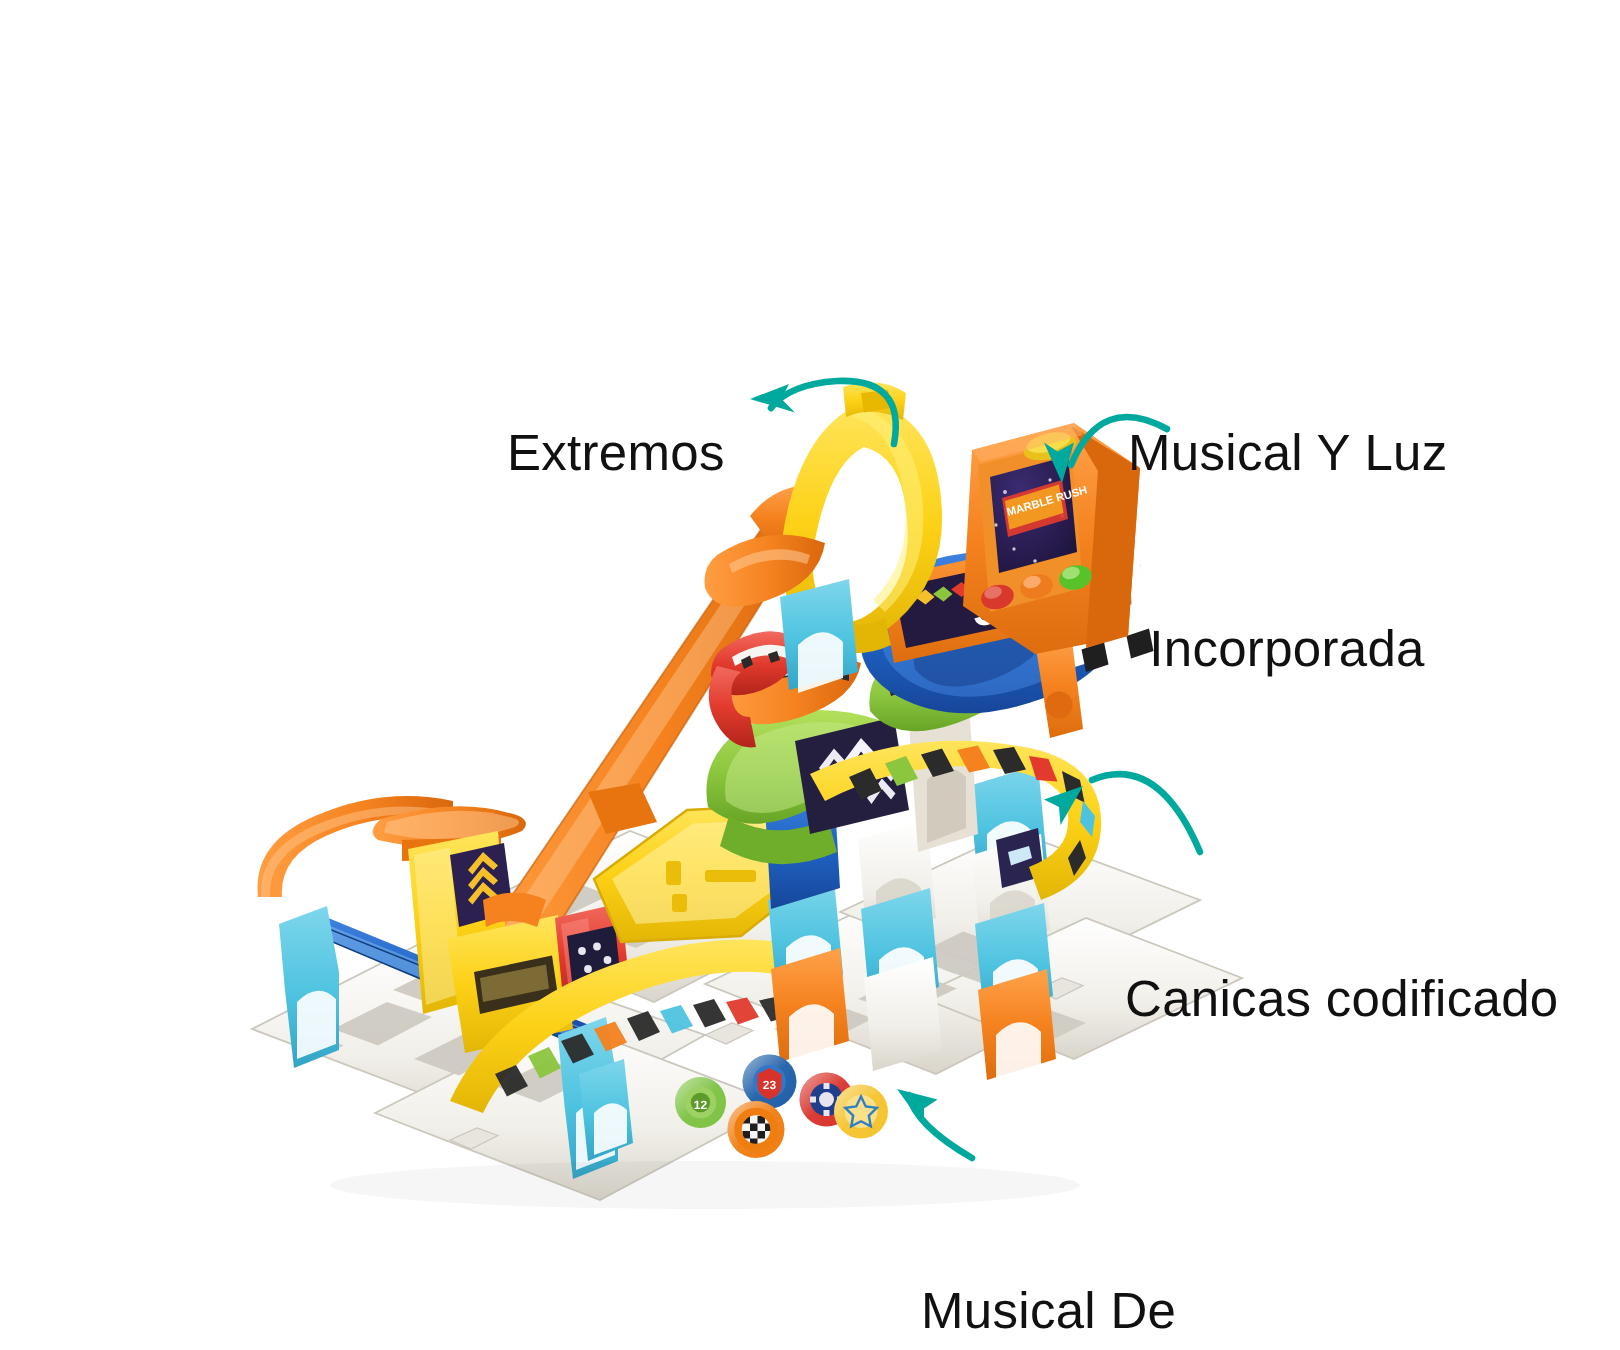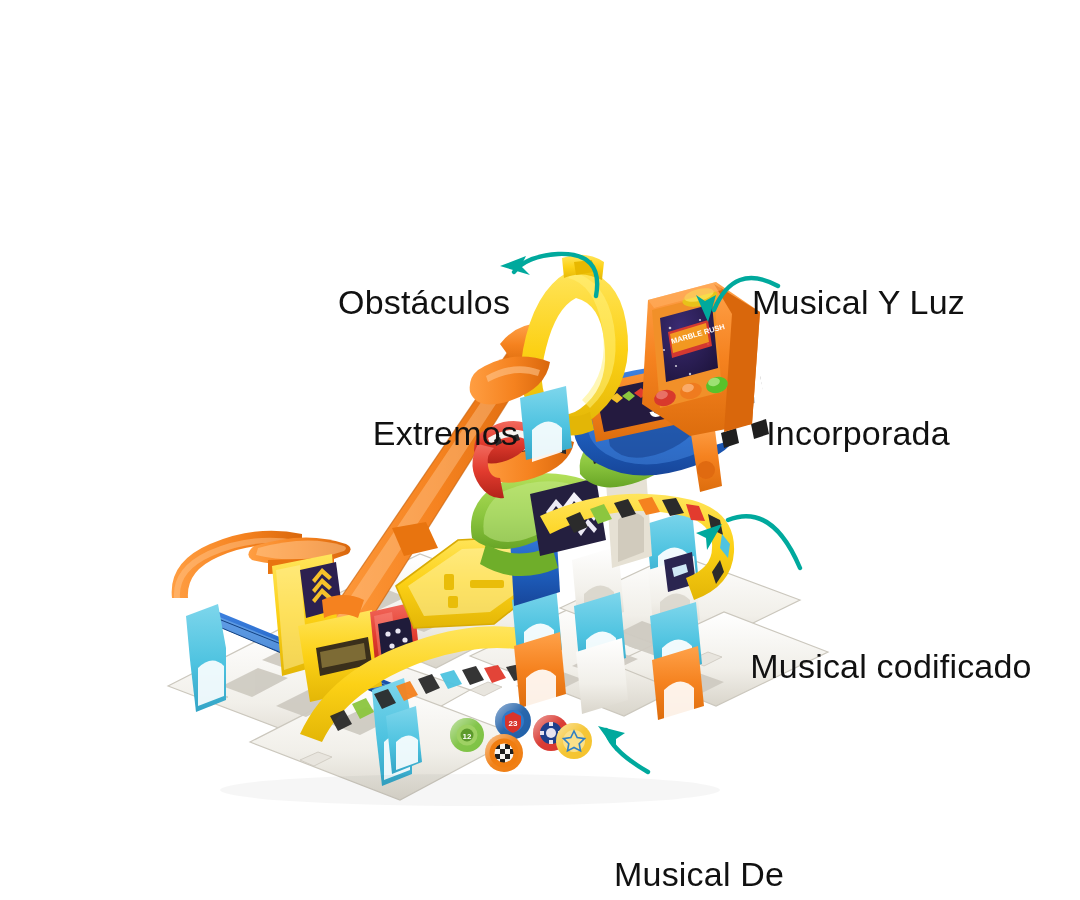--- a/index.html
+++ b/index.html
@@ -511,31 +511,30 @@
     </g>
     <g fill="#00a99d">
       <path d="M500 266 l26 -10 l-5 10 l9 9 z"></path>
       <path d="M708 322 l8 -27 l-11 6 l-9 -6 z"></path>
       <path d="M722 524 l-26 9 l10 5 l1 12 z"></path>
       <path d="M598 726 l27 7 l-9 6 l0 12 z"></path>
     </g>
   </svg>
 
   <div class="callout c1">
-    <span class="ln">Obstáculos</span>
     <span class="ln">Extremos</span>
   </div>
 
   <div class="callout c2">
     <span class="ln">Musical Y Luz</span>
     <span class="ln">Incorporada</span>
   </div>
 
   <div class="callout c3">
-    <span class="ln">Musical codificado</span>
+    <span class="ln">Canicas codificado</span>
   </div>
 
   <div class="callout c4">
     <span class="ln">Musical De</span>
     
   </div>
 
 </div>
 
 </body></html>

